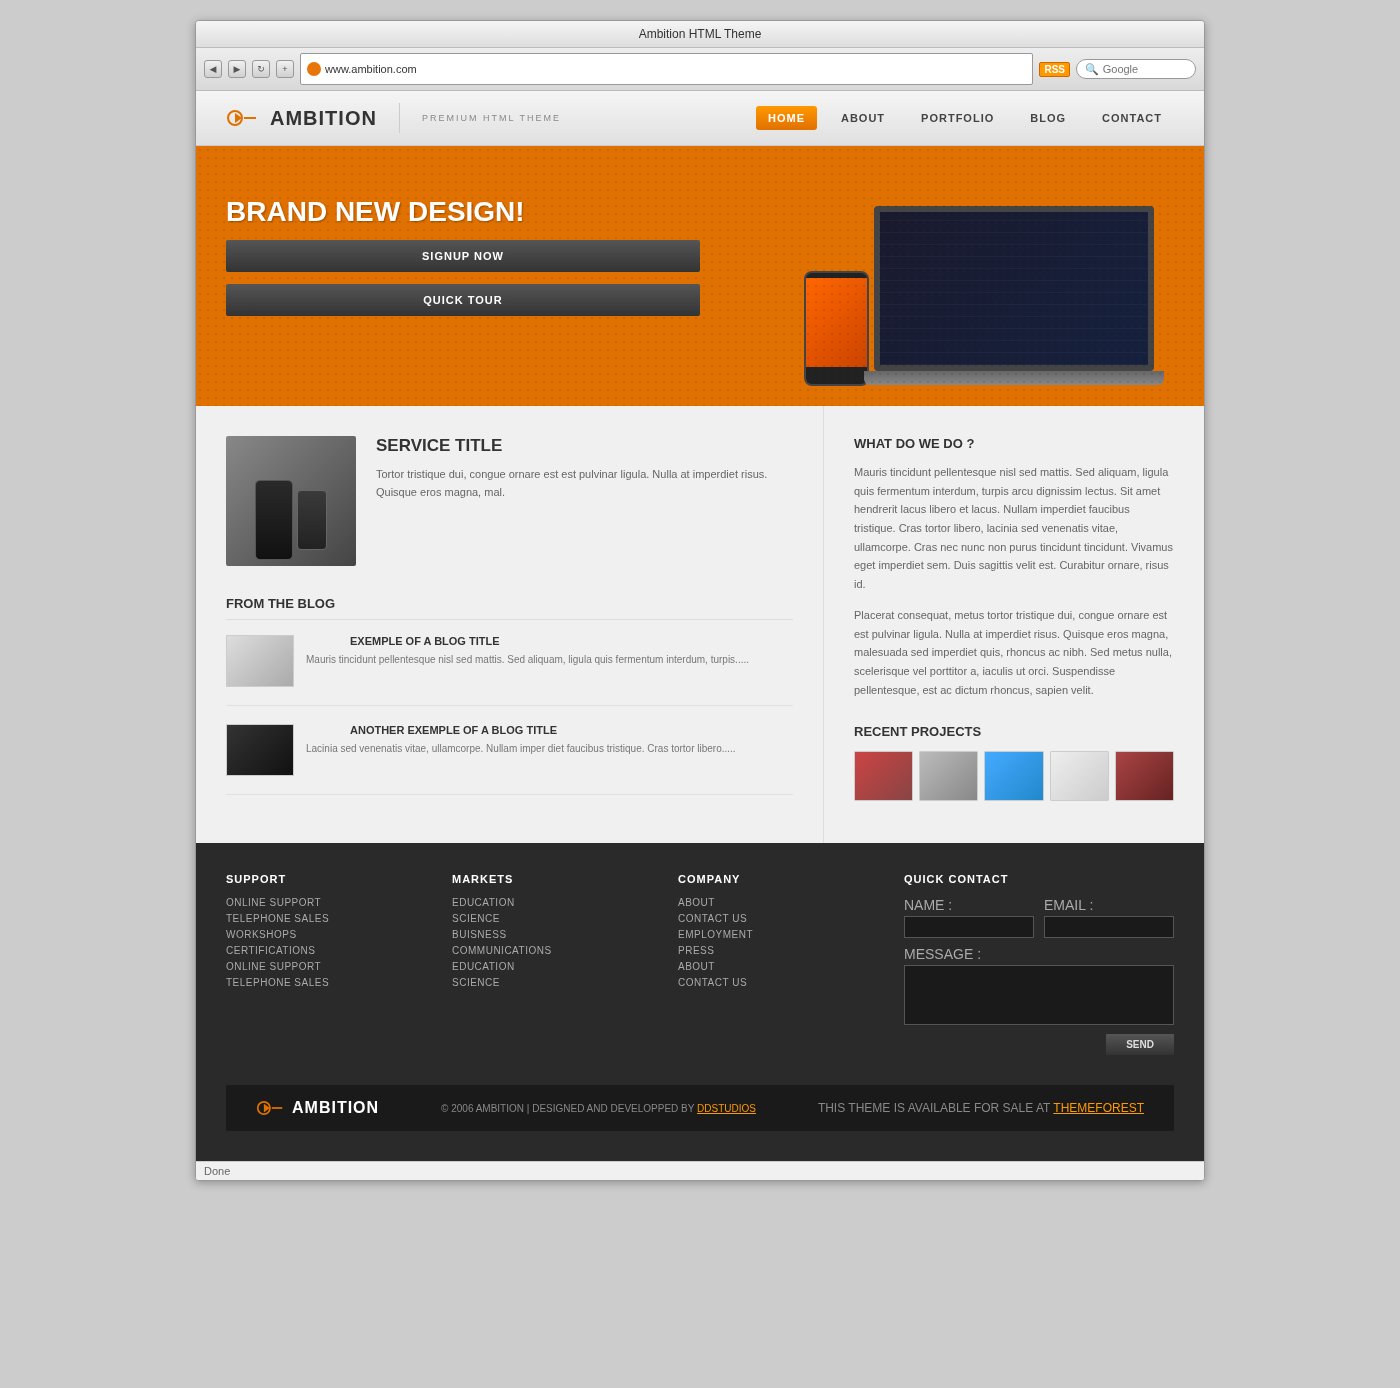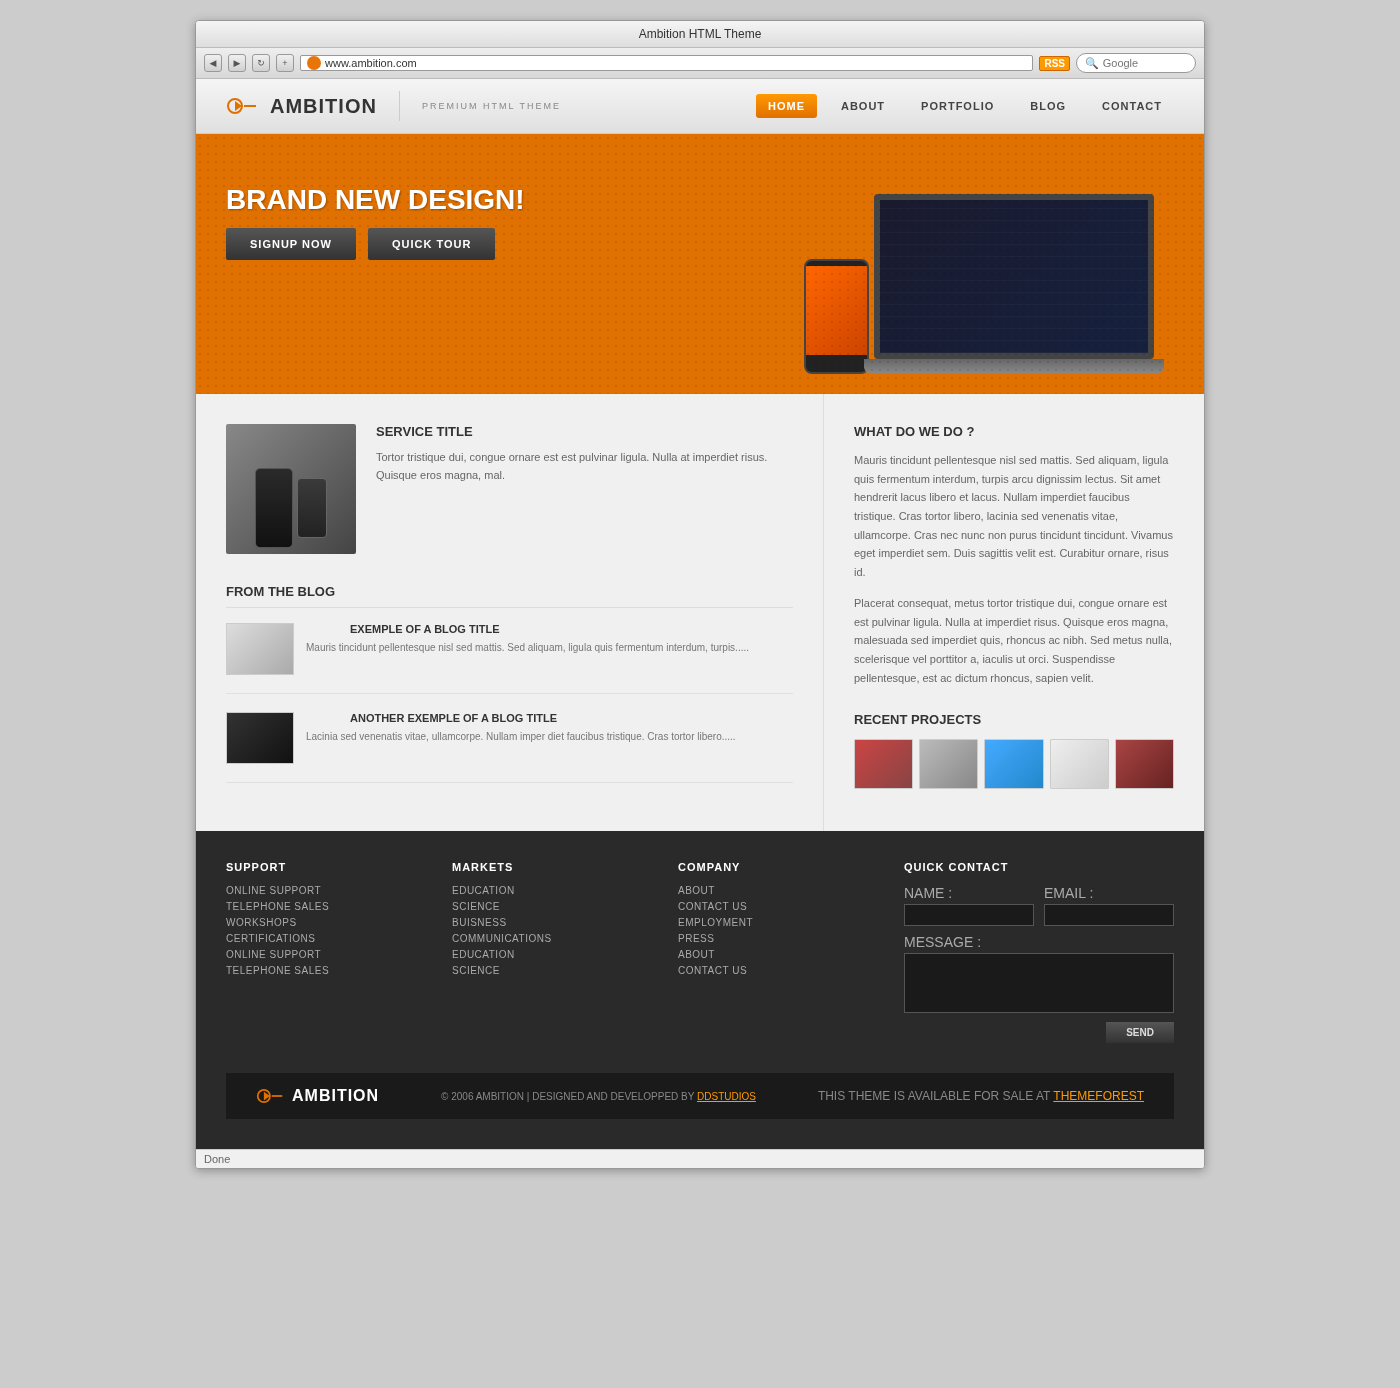--- a/index.html
+++ b/index.html
@@ -34,21 +34,21 @@
     .browser-btn {
       width: 18px; height: 18px;
       background: linear-gradient(to bottom, #f0f0f0, #d0d0d0);
       border: 1px solid #999;
       border-radius: 3px;
       display: inline-flex; align-items: center; justify-content: center;
       font-size: 9px; color: #555; cursor: pointer;
     }
     .browser-addressbar {
       flex: 1;
-      height: 16px;
+      height: 32px;
       background: white;
       border: 1px solid #999;
       border-radius: 2px;
       padding: 0 6px;
       font-size: 11px;
       color: #333;
       display: flex; align-items: center;
     }
     .browser-addressbar .favicon {
       width: 14px; height: 14px; margin-right: 4px;
@@ -117,21 +117,21 @@
     .hero-left { flex: 1; padding-top: 10px; z-index: 2; }
     .hero-title {
       font-size: 28px; font-weight: bold; color: white;
       text-shadow: 1px 1px 2px rgba(0,0,0,0.3);
       margin-bottom: 12px;
     }
     .hero-desc {
       font-size: 12px; color: rgba(255,255,255,0.9);
       line-height: 1.6; max-width: 330px; margin-bottom: 25px;
     }
-    .hero-buttons { display: flex; gap: 12px; }
+    .hero-buttons { display: flex; gap: 12px; flex-direction: column; }
     .btn-hero {
       padding: 10px 24px;
       font-size: 11px; font-weight: bold; letter-spacing: 1px;
       text-transform: uppercase;
       border: none; cursor: pointer;
       background: linear-gradient(to bottom, #555, #333);
       color: white;
       border-radius: 2px;
     }
     .hero-right {
@@ -201,21 +201,21 @@
     .service-block { display: flex; gap: 20px; margin-bottom: 30px; }
     .service-image {
       width: 130px; height: 130px;
       flex-shrink: 0;
       background: linear-gradient(135deg, #888, #444);
       border-radius: 2px;
       overflow: hidden;
     }
     .service-text {}
     .service-title {
-      font-size: 13px; font-weight: bold; color: #333;
+      font-size: 17px; font-weight: bold; color: #333;
       text-transform: uppercase; margin-bottom: 10px;
     }
     .service-desc {
       font-size: 11px; color: #666; line-height: 1.6;
     }
 
     .section-title {
       font-size: 13px; font-weight: bold; color: #333;
       text-transform: uppercase; margin-bottom: 15px;
       border-bottom: 1px solid #ddd; padding-bottom: 8px;

